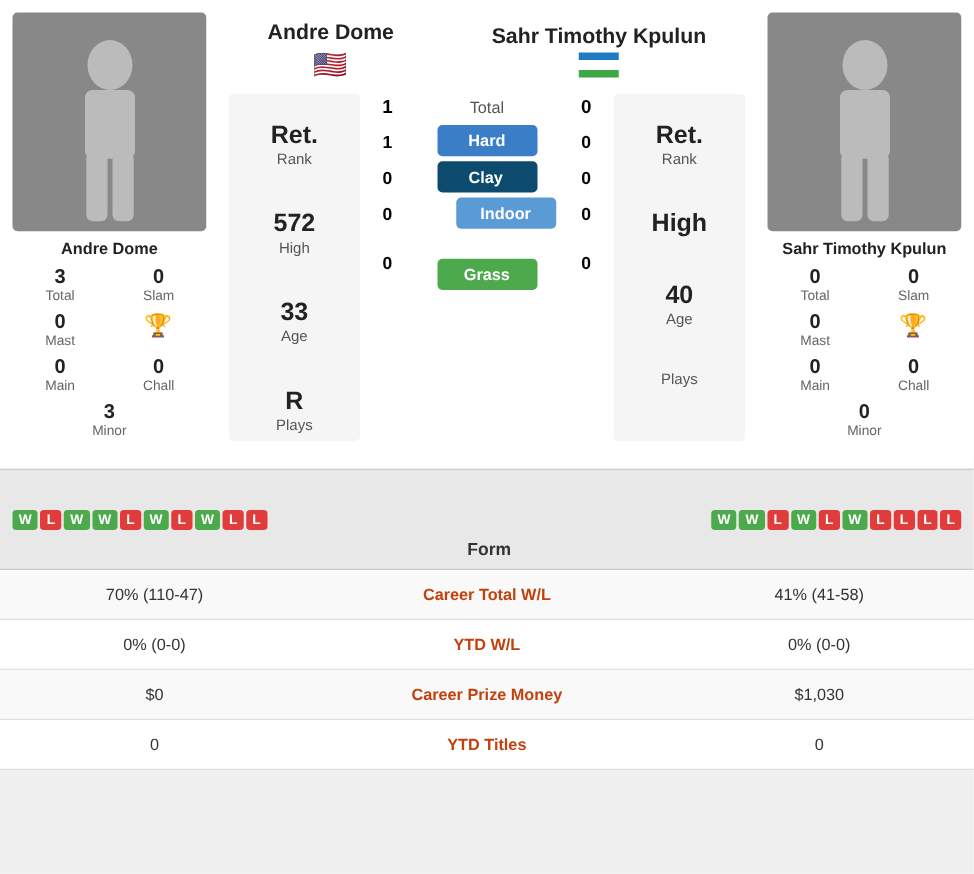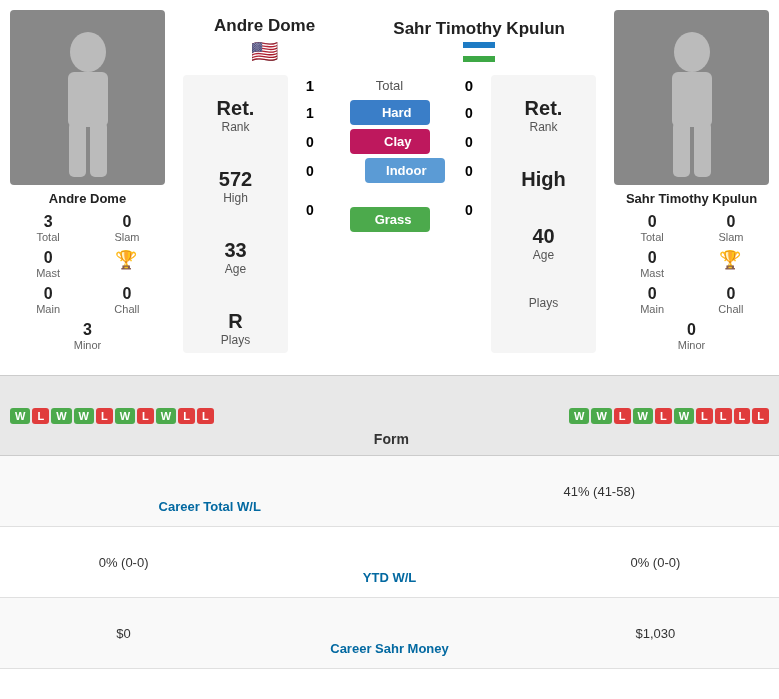--- a/index.html
+++ b/index.html
@@ -173,26 +173,26 @@
       width: 28px;
       text-align: center;
     }
 
     .court-badge {
       border-radius: 4px;
       padding: 5px 18px;
       color: #fff;
       font-size: 13px;
       font-weight: bold;
-      text-align: right;
+      text-align: center;
       min-width: 80px;
     }
 
     .hard { background: #3a7ec8; }
-    .clay { background: #be185d; padding-left: 16px; }
+    .clay { background: #0c4a6e; padding-left: 16px; }
     .indoor { background: #5b9bd5; margin-left: 30px; }
     .grass { background: #4caa4c; margin-top: 20px; }
 
     .right-stats {
       width: 105px;
       flex-shrink: 0;
       background: #f5f5f5;
       border-radius: 4px;
       display: flex;
       flex-direction: column;
@@ -269,22 +269,21 @@
       font-size: 13px;
       color: #333;
     }
 
     .stats-cell-label {
       flex: 1.2;
       padding: 12px 6px;
       text-align: center;
       font-size: 13px;
       font-weight: bold;
-      color: #0369a1;
-      margin-top: 31px;
+      color: #c2410c;
     }
 
     .names-and-flags {
       display: flex;
       width: 100%;
       justify-content: space-around;
       align-items: center;
       padding: 6px 0;
     }
 
@@ -505,31 +504,32 @@
         <span class="w-badge">W</span>
         <span class="l-badge">L</span>
         <span class="l-badge">L</span>
         <span class="l-badge">L</span>
         <span class="l-badge">L</span>
       </div>
   </div>
 
   <div class="stats-table" id="stats-table">
       <div class="stats-row">
+    <div class="stats-cell">70% (110-47)</div>
     <div class="stats-cell-label">Career Total W/L</div>
     <div class="stats-cell">41% (41-58)</div>
   </div>
       <div class="stats-row">
     <div class="stats-cell">0% (0-0)</div>
     <div class="stats-cell-label">YTD W/L</div>
     <div class="stats-cell">0% (0-0)</div>
   </div>
       <div class="stats-row">
     <div class="stats-cell">$0</div>
-    <div class="stats-cell-label">Career Sahr Money</div>
+    <div class="stats-cell-label">Career Prize Money</div>
     <div class="stats-cell">$1,030</div>
   </div>
       <div class="stats-row">
     <div class="stats-cell">0</div>
     <div class="stats-cell-label">YTD Titles</div>
     <div class="stats-cell">0</div>
   </div>
     </div>
 
 </div>

